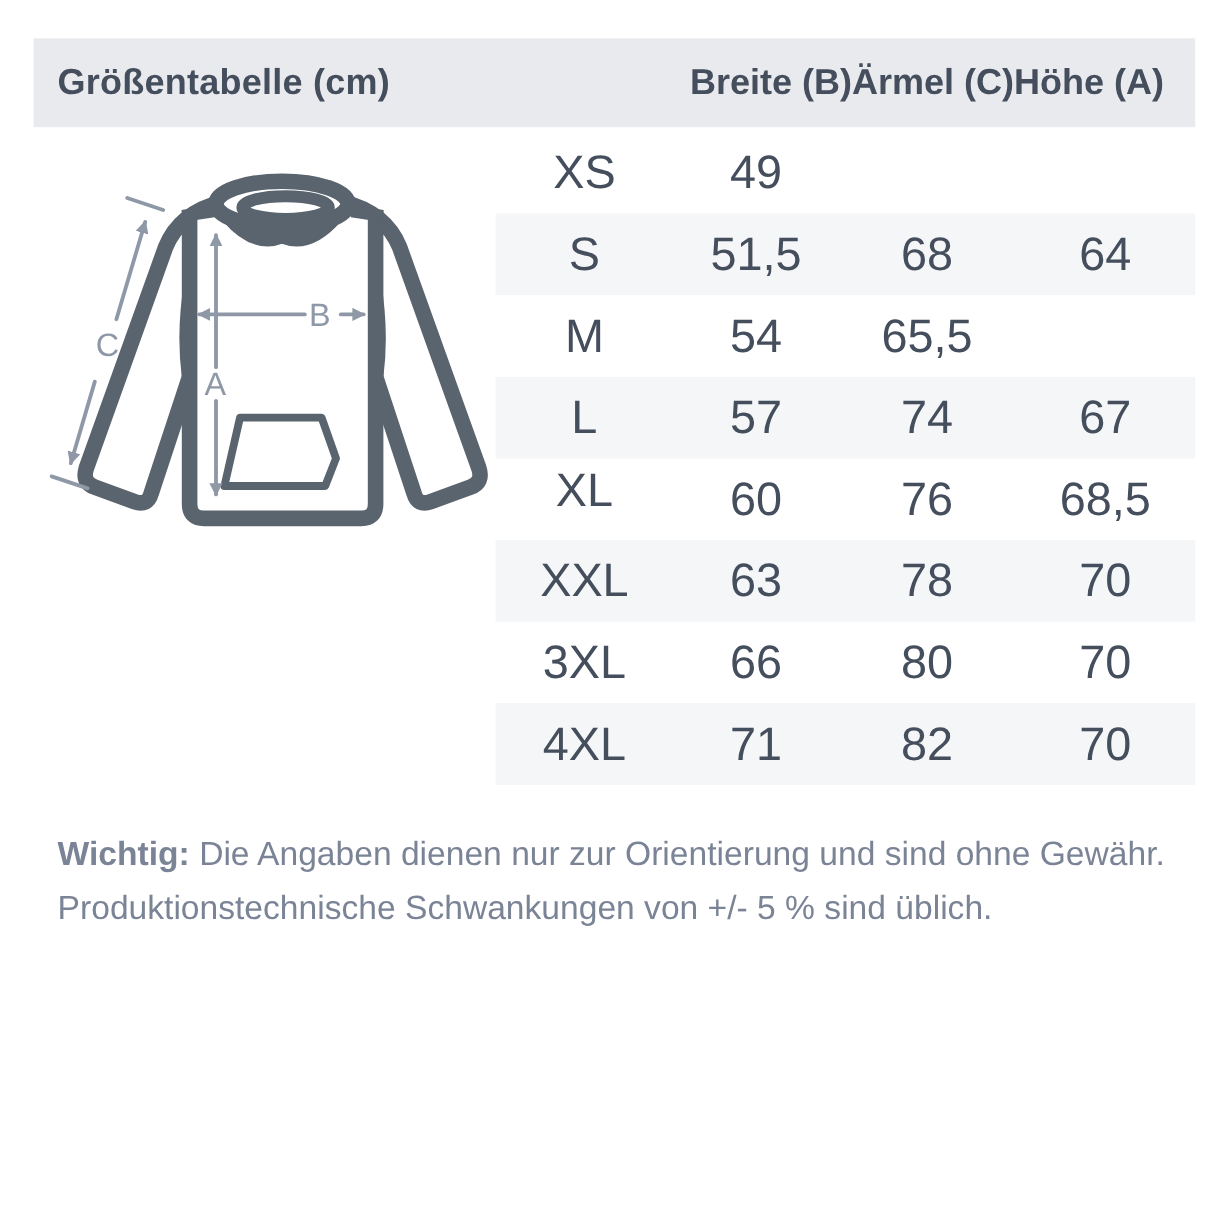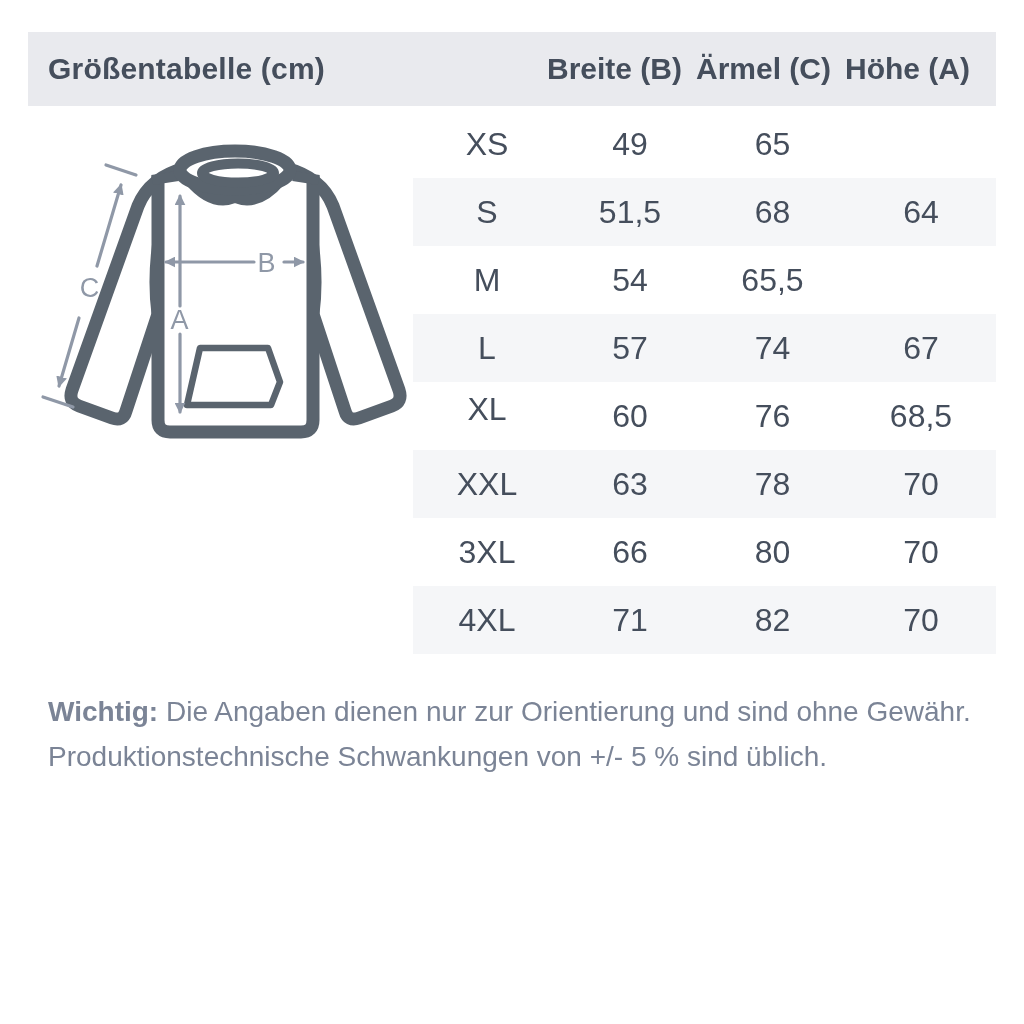--- a/index.html
+++ b/index.html
@@ -26,37 +26,37 @@
     background:var(--header-bar);
     display:flex;align-items:center;
     color:var(--text-dark);
   }
   .header-title{
     padding-left:20px;
     font-size:30px;font-weight:bold;letter-spacing:.2px;
     white-space:nowrap;
   }
   .header-cols{
-    margin-left:auto;display:flex;gap:14px;padding-right:26px;
+    margin-left:auto;display:flex;padding-right:26px;
     font-size:30px;font-weight:bold;white-space:nowrap;
   }
 
   
   .size-table{
     position:absolute;left:413px;top:110px;width:583px;
     color:var(--text-dark);
   }
   .t-row{
     display:grid;
     grid-template-columns:148px 138px 147px 150px;
     height:68px;align-items:center;
   }
   .t-row.striped{background:var(--row-stripe);}
   .t-cell{
-    text-align:center;font-size:32px;line-height:1;
+    text-align:center;font-size:39px;line-height:1;
   }
   .t-row:nth-child(5) .t-size{transform:translateY(-7px);}
 
   
   .diagram{position:absolute;left:40px;top:118px;width:370px;height:330px;}
   .hoodie-line{stroke:var(--hoodie-outline);fill:#ffffff;stroke-linejoin:round;stroke-linecap:round;}
   .hoodie-open{stroke:var(--hoodie-outline);fill:#ffffff;stroke-linejoin:round;}
   .arrow-line{stroke:var(--dimension-arrows);stroke-width:3.2;fill:none;stroke-linecap:round;}
   .arrow-head{fill:var(--dimension-arrows);}
   .dim-label{
@@ -126,21 +126,20 @@
       <line class="arrow-line" x1="66" y1="47" x2="96" y2="57"></line>
       <line class="arrow-line" x1="3" y1="279" x2="33" y2="289"></line>
       <text class="dim-label" x="50" y="170">C</text>
     </g>
   </svg>
 
   <div class="size-table">
       <div class="t-row">
         <div class="t-cell t-size">XS</div>
         <div class="t-cell">49</div>
-        <div class="t-cell">65</div>
       </div>
       <div class="t-row striped">
         <div class="t-cell t-size">S</div>
         <div class="t-cell">51,5</div>
         <div class="t-cell">68</div>
         <div class="t-cell">64</div>
       </div>
       <div class="t-row">
         <div class="t-cell t-size">M</div>
         <div class="t-cell">54</div>

